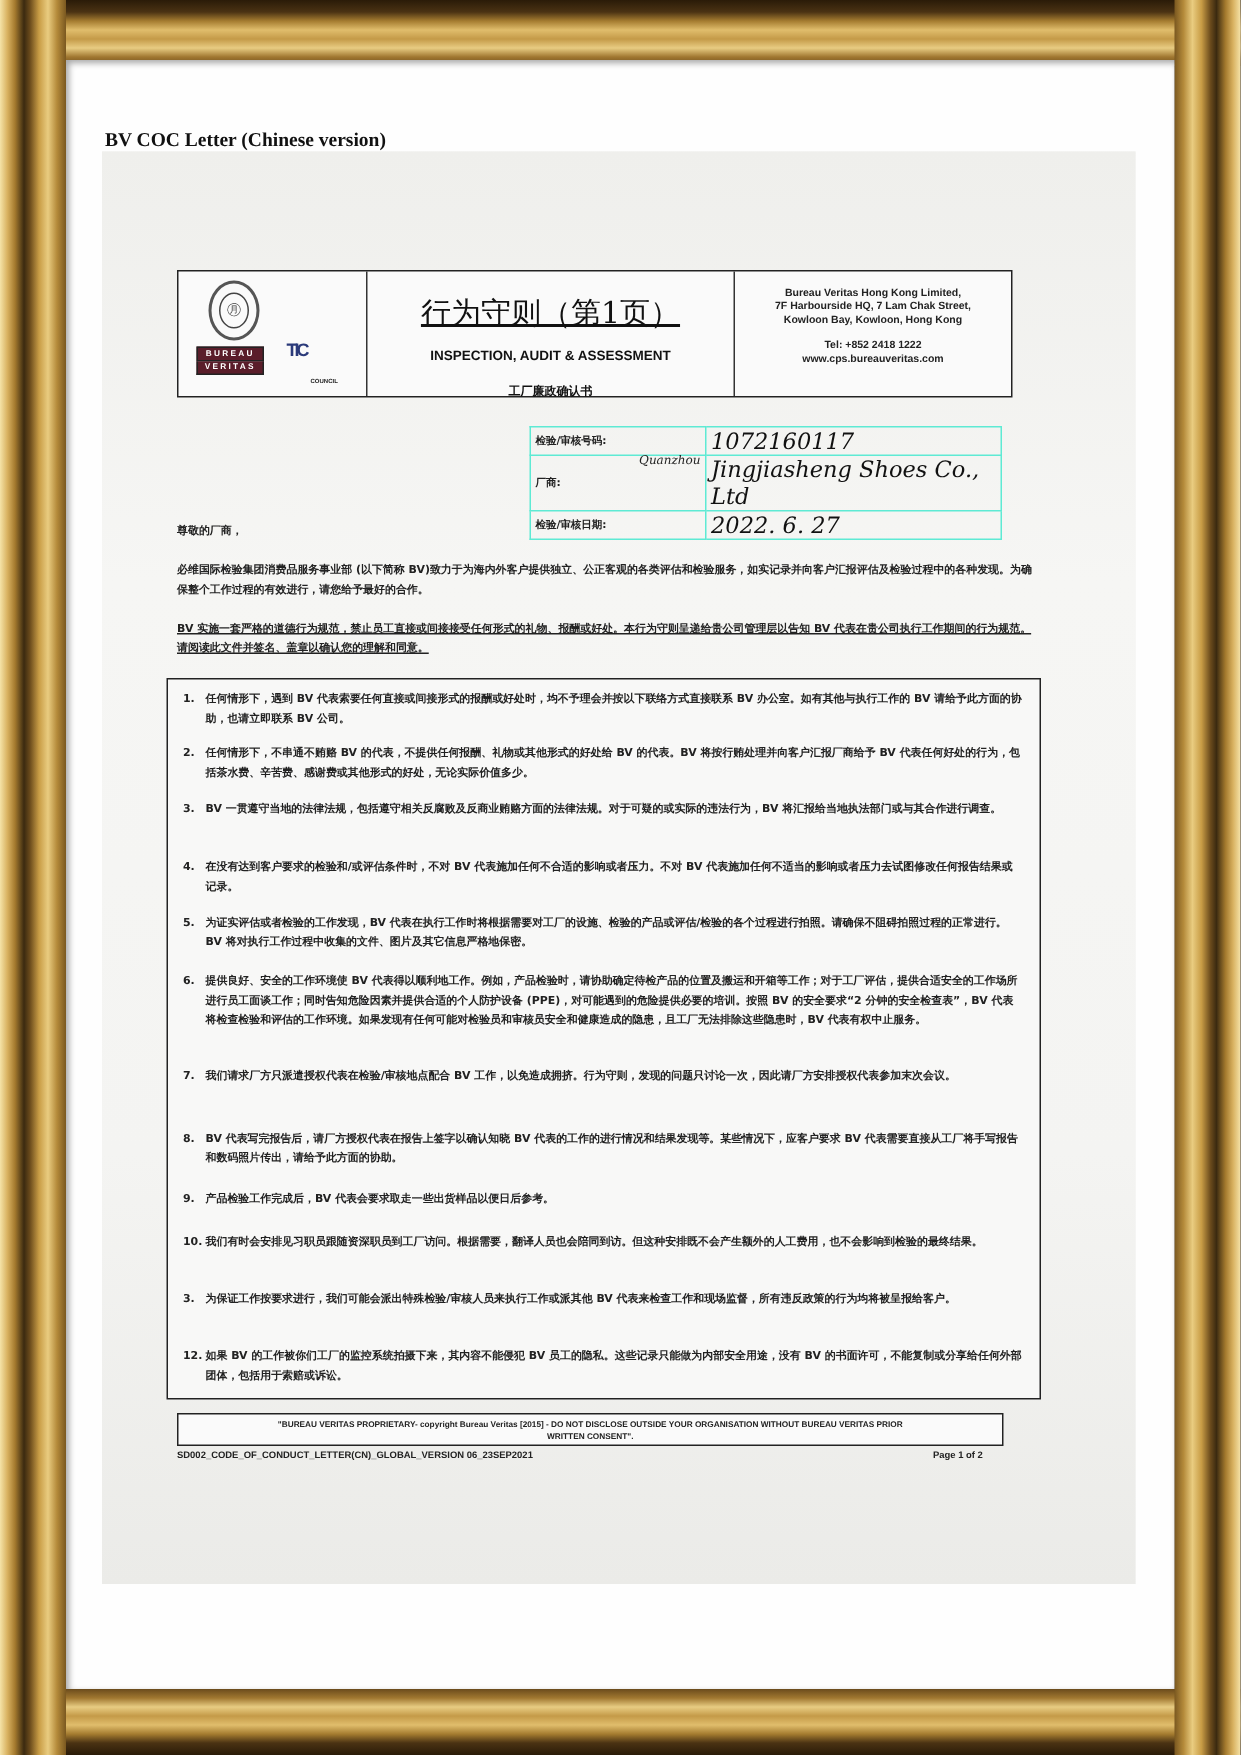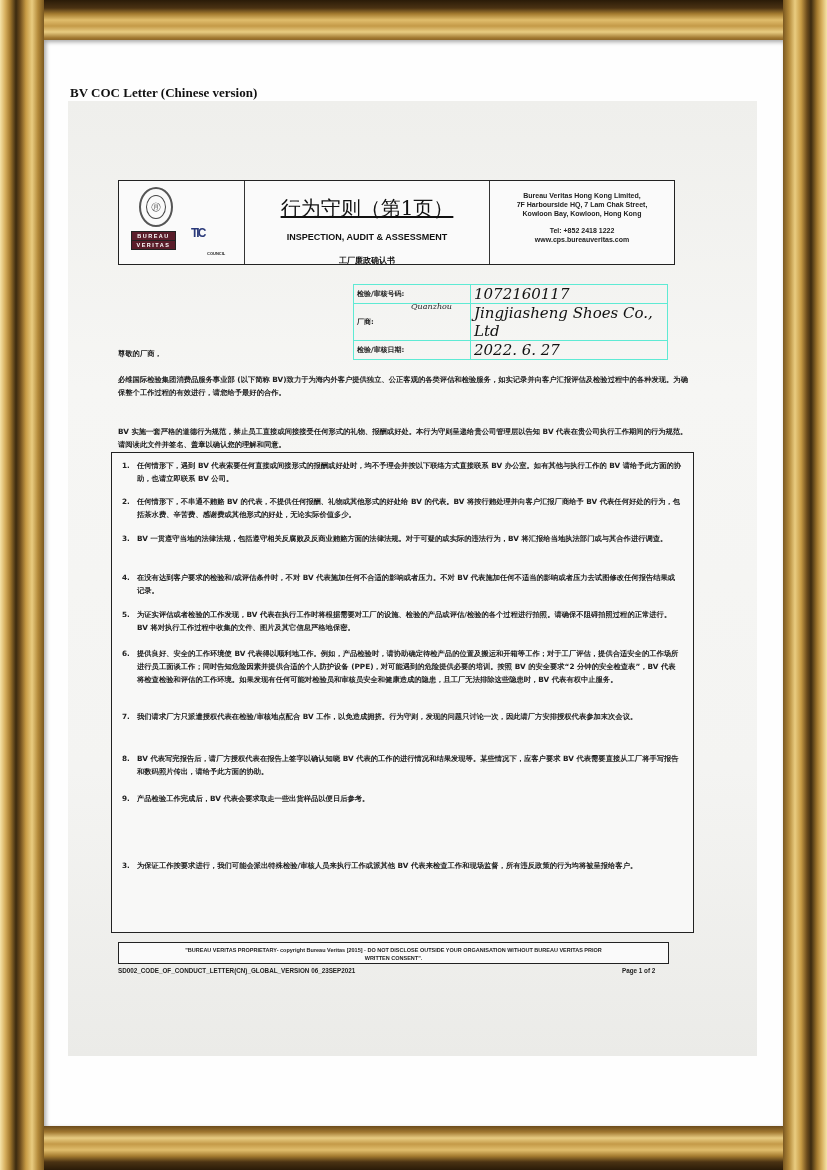--- a/index.html
+++ b/index.html
@@ -33,21 +33,21 @@
   .mid .sub{font-family:"Liberation Sans",sans-serif;font-weight:bold;font-size:9px;margin-top:10px;color:#111;}
   .mid .cn{font-family:"DejaVu Sans",sans-serif;font-weight:bold;font-size:8px;margin-top:13px;color:#111;text-align:center;}
   .right .tel{margin-top:8px;}
   .info{position:absolute;left:353px;top:284px;border-collapse:collapse;font-size:7px;font-weight:bold;color:#222;}
   .info td{border:1px solid #5eead4;height:9px;padding:0 3px;}
   .info .lab{width:110px;}
   .info .val{width:190px;font-family:"DejaVu Serif",serif;font-style:italic;font-weight:normal;font-size:15px;color:#111;}
   .body{position:absolute;left:118px;font-size:7.3px;font-weight:bold;color:#222;line-height:12.5px;width:575px;}
   .greet{top:348px;}
   .p1{top:374px;}
-  .p2{top:426px;}
+  .p2{top:413px;text-decoration:underline;}
   .rules{position:absolute;left:111px;top:452px;width:581px;height:479px;border:1.5px solid #222;background:#f8f8f7;}
   .rule{position:absolute;left:10px;width:560px;font-size:7.3px;font-weight:bold;color:#222;line-height:13px;display:flex;}
   .rule .num{width:15px;flex:none;}
   .rule .txt{flex:1;}
   .footer-box{position:absolute;left:118px;top:942px;width:551px;height:22px;border:1.5px solid #222;font-family:"Liberation Sans",sans-serif;font-weight:bold;font-size:5.5px;color:#222;text-align:center;line-height:8px;padding-top:3px;box-sizing:border-box;background:#fafafa;}
   .doc-code{position:absolute;left:118px;top:967px;font-family:"Liberation Sans",sans-serif;font-weight:bold;font-size:6.3px;color:#222;}
   .page-num{position:absolute;left:622px;top:967px;font-family:"Liberation Sans",sans-serif;font-weight:bold;font-size:6.3px;color:#222;}
 </style>
 </head>
 <body>
@@ -90,21 +90,21 @@
   </div>
 </div>
 
 <table class="info">
   <tbody>
       <tr>
     <td class="lab"><span>检验/审核号码:</span></td>
     <td class="val">1072160117</td>
   </tr>
   <tr>
-    <td class="lab" style="position:relative;"><span>厂商:</span><span style="position:absolute;right:18px;top:-2px;font-family:'DejaVu Serif',serif;font-style:italic;font-weight:normal;font-size:8px;padding-left:24px;">Quanzhou</span></td>
+    <td class="lab" style="position:relative;"><span>厂商:</span><span style="position:absolute;right:3px;top:-2px;font-family:'DejaVu Serif',serif;font-style:italic;font-weight:normal;font-size:8px;padding-left:24px;">Quanzhou</span></td>
     <td class="val">Jingjiasheng Shoes Co., Ltd</td>
   </tr>
   <tr>
     <td class="lab"><span>检验/审核日期:</span></td>
     <td class="val">2022. 6. 27</td>
   </tr>
 </tbody>
   </table>
 
 <div class="body greet">尊敬的厂商，</div>
@@ -141,23 +141,31 @@
       <span class="txt">我们请求厂方只派遣授权代表在检验/审核地点配合 BV 工作，以免造成拥挤。行为守则，发现的问题只讨论一次，因此请厂方安排授权代表参加末次会议。</span>
     </div>
   <div class="rule" style="top:299px">
       <span class="num">8.</span>
       <span class="txt">BV 代表写完报告后，请厂方授权代表在报告上签字以确认知晓 BV 代表的工作的进行情况和结果发现等。某些情况下，应客户要求 BV 代表需要直接从工厂将手写报告和数码照片传出，请给予此方面的协助。</span>
     </div>
   <div class="rule" style="top:339px">
       <span class="num">9.</span>
       <span class="txt">产品检验工作完成后，BV 代表会要求取走一些出货样品以便日后参考。</span>
     </div>
+  <div class="rule" style="top:368px">
+      <span class="num">10.</span>
+      <span class="txt">我们有时会安排见习职员跟随资深职员到工厂访问。根据需要，翻译人员也会陪同到访。但这种安排既不会产生额外的人工费用，也不会影响到检验的最终结果。</span>
+    </div>
   <div class="rule" style="top:406px">
       <span class="num">3.</span>
       <span class="txt">为保证工作按要求进行，我们可能会派出特殊检验/审核人员来执行工作或派其他 BV 代表来检查工作和现场监督，所有违反政策的行为均将被呈报给客户。</span>
+    </div>
+  <div class="rule" style="top:444px">
+      <span class="num">12.</span>
+      <span class="txt">如果 BV 的工作被你们工厂的监控系统拍摄下来，其内容不能侵犯 BV 员工的隐私。这些记录只能做为内部安全用途，没有 BV 的书面许可，不能复制或分享给任何外部团体，包括用于索赔或诉讼。</span>
     </div>
 </div>
 
 <div class="footer-box">
   <div>"BUREAU VERITAS PROPRIETARY- copyright Bureau Veritas [2015] - DO NOT DISCLOSE OUTSIDE YOUR ORGANISATION WITHOUT BUREAU VERITAS PRIOR</div>
   <div>WRITTEN CONSENT".</div>
 </div>
 <div class="doc-code">SD002_CODE_OF_CONDUCT_LETTER(CN)_GLOBAL_VERSION 06_23SEP2021</div>
 <div class="page-num">Page 1 of 2</div>
 

